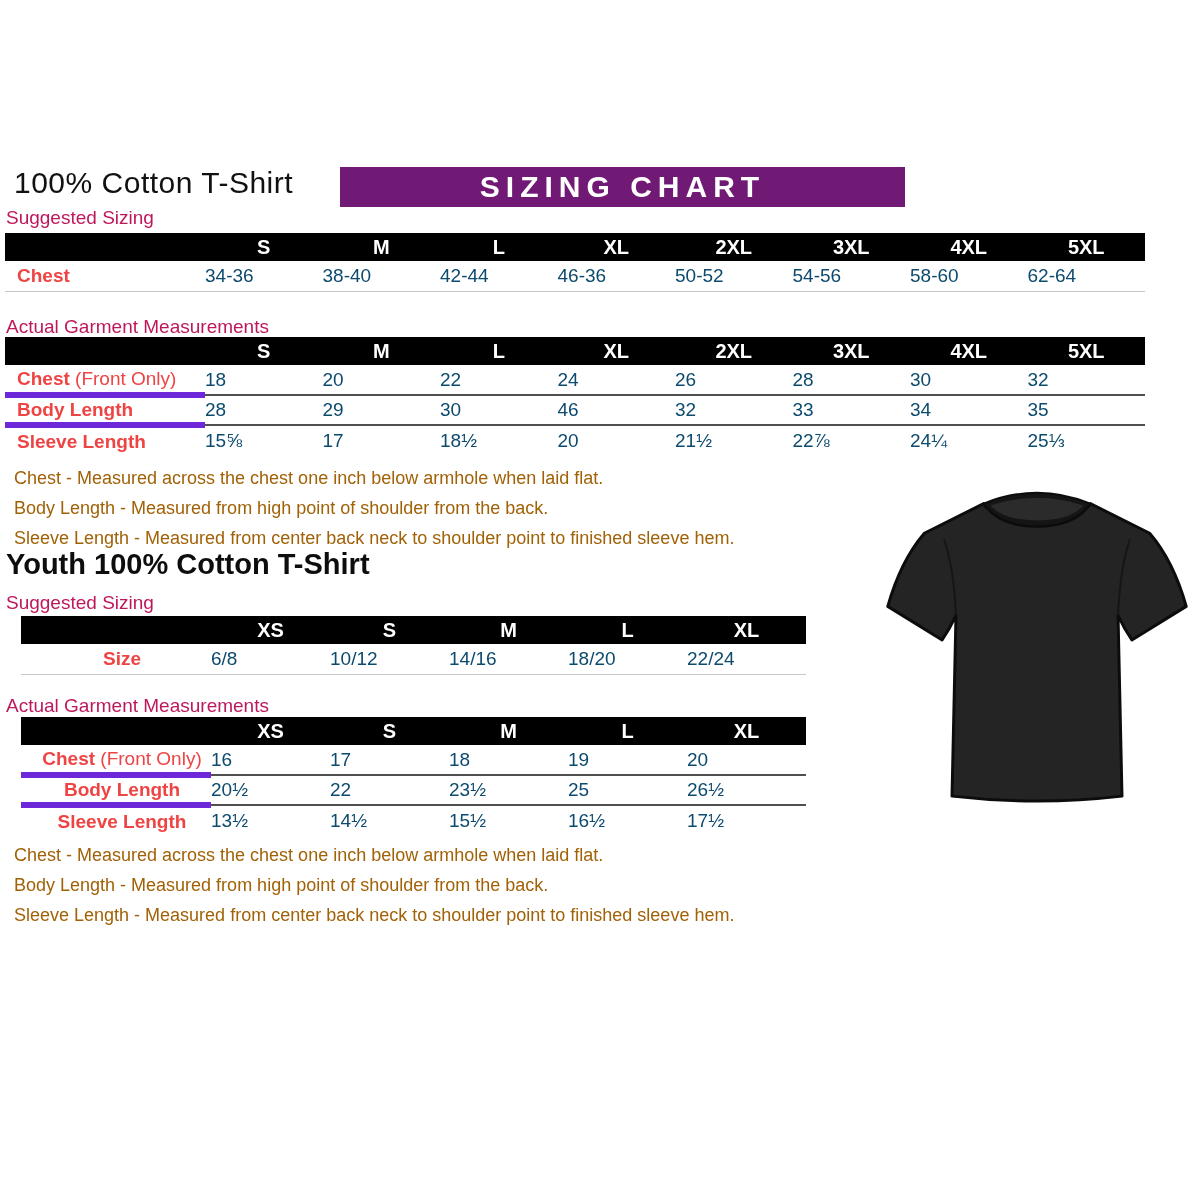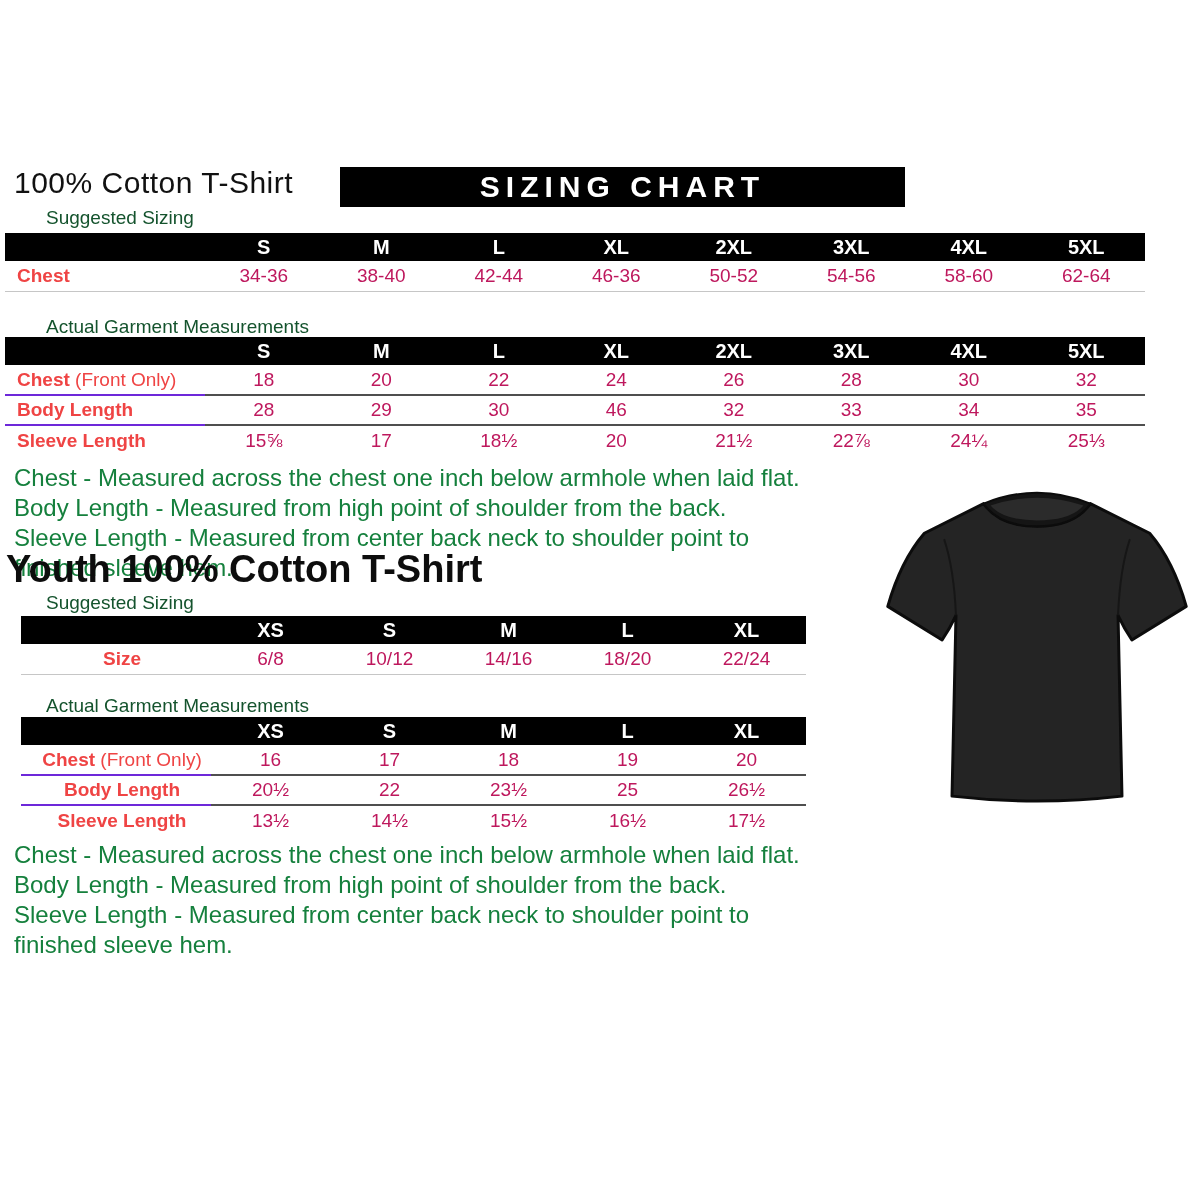--- a/index.html
+++ b/index.html
@@ -9,57 +9,57 @@
     position:relative; width:1200px; height:1200px; background:#ffffff;
     overflow:hidden; margin:0 auto;
   }
 
   .page-title {
     position:absolute; left:14px; top:166px;
     font-size:30px; font-weight:400; color:#111; letter-spacing:0.5px;
   }
   .banner {
     position:absolute; left:340px; top:167px; width:565px; height:40px;
-    background:#000000; color:#fff; display:flex; align-items:center; justify-content:center;
+    background:#701a75; color:#fff; display:flex; align-items:center; justify-content:center;
     font-size:30px; font-weight:bold; letter-spacing:6px;
   }
-  .section-label { position:absolute; font-size:19px; color:#14532d;margin-left:40px; }
+  .section-label { position:absolute; font-size:19px; color:#be185d; }
   .youth-title {
     position:absolute; left:6px; top:548px;
-    font-size:38px; font-weight:bold; color:#0d0d0d;
+    font-size:29px; font-weight:bold; color:#0d0d0d;
   }
 
   table.size-table {
     position:absolute; border-collapse:collapse; table-layout:fixed;
     background:#fff;
   }
   table.size-table thead tr { background:#000; }
   table.size-table th {
     color:#fff; font-size:20px; font-weight:bold; height:28px;
     text-align:center; padding:0;
   }
   table.size-table td {
-    font-size:19px; height:30px; text-align:center; color:#be185d;
+    font-size:19px; height:30px; text-align:left; color:#0c4a6e;
     padding:0; vertical-align:middle;
   }
   table.size-table td.label-col {
     text-align:left; padding-left:12px; color:#ef4444;
   }
   table.size-table td.label-col b { font-weight:bold; }
   table.w-adult { left:5px; width:1140px; }
   table.w-adult  th.label-col, table.w-adult  td.label-col { width:200px; }
   table.w-youth { left:21px; width:785px; }
   table.w-youth th.label-col, table.w-youth td.label-col { width:190px;text-align:center; }
 
   table.actual tbody tr + tr td { border-top:2px solid #4f4f4f; }
-  table.actual tbody tr + tr td.label-col { border-top:2px solid #6d28d9; }
+  table.actual tbody tr + tr td.label-col { border-top:6px solid #6d28d9; }
   table.suggested tbody tr:last-child td { border-bottom:1px solid #c6c6c6; }
 
   .notes { position:absolute; left:14px; }
-  .notes .note { font-size:24px; line-height:30px; color:#15803d; }
+  .notes .note { font-size:18px; line-height:30px; color:#a16207; }
 
   .tshirt-wrap { position:absolute; left:878px; top:470px; width:318px; height:336px; }
   .tshirt-wrap svg { width:100%; height:100%; display:block; }
 </style>
 </head>
 <body>
 
 <div class="canvas">
 
   <div class="page-title">100% Cotton T-Shirt</div>

